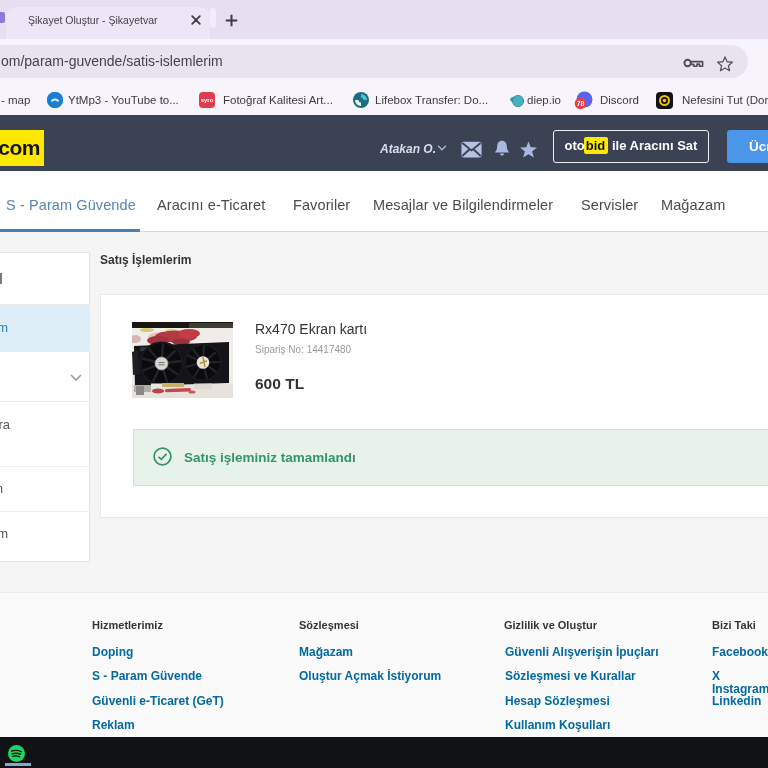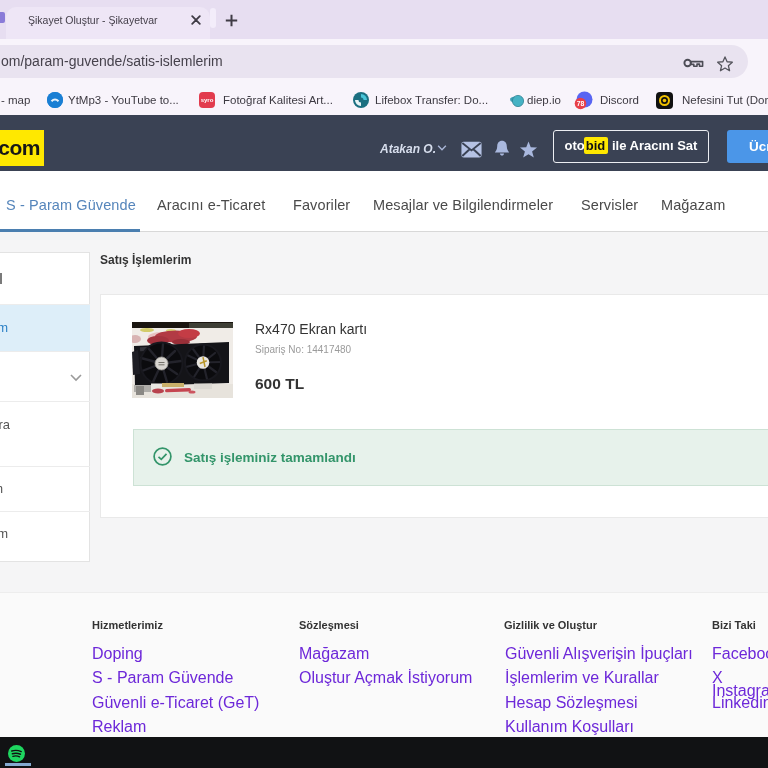--- a/index.html
+++ b/index.html
@@ -36,21 +36,21 @@
 #heading { left:100px; top:253px; font-size:12px; font-weight:bold; color:#333; }
 #card { left:100px; top:294px; width:690px; height:224px; background:#fff; border:1px solid #e9e9e9; }
 #ptitle { left:255px; top:321px; font-size:14px; color:#333; }
 #porder { left:255px; top:344px; font-size:10px; color:#9b9b9b; }
 #pprice { left:255px; top:375px; font-size:15.5px; font-weight:bold; color:#333; }
 #alert { left:133px; top:429px; width:660px; height:57px; background:#e7f2eb; border:1px solid #cde2d5; }
 #alerttext { left:184px; top:450px; font-size:13.5px; font-weight:bold; color:#33956a; }
 
 #footer { left:0; top:592px; width:768px; height:146px; background:#fafafa; border-top:1px solid #ededed; }
 .fhead { position:absolute; top:619px; font-size:11px; font-weight:bold; color:#333; }
-.flink { position:absolute; font-size:16px; color:#6d28d9; }
+.flink { position:absolute; font-size:12px; color:#0369a1;font-weight:bold; }
 
 #taskbar { left:0; top:737px; width:768px; height:31px; background:#111214; }
 #spotind { left:5px; top:763px; width:26px; height:3px; background:#85aad1; }
 </style>
 </head>
 <body>
 
 <div class="abs" id="tabstrip"></div>
 <div class="abs" id="tab"></div>
 <div class="abs" id="tabfav"></div>
@@ -208,21 +208,21 @@
 <div class="fhead" style="left:92px">Hizmetlerimiz</div>
 <div class="flink" style="left:92px;top:645px">Doping</div>
 <div class="flink" style="left:92px;top:669px">S - Param Güvende</div>
 <div class="flink" style="left:92px;top:694px">Güvenli e-Ticaret (GeT)</div>
 <div class="flink" style="left:92px;top:718px">Reklam</div>
 <div class="fhead" style="left:299px">Sözleşmesi</div>
 <div class="flink" style="left:299px;top:645px">Mağazam</div>
 <div class="flink" style="left:299px;top:669px">Oluştur Açmak İstiyorum</div>
 <div class="fhead" style="left:504px">Gizlilik ve Oluştur</div>
 <div class="flink" style="left:505px;top:645px">Güvenli Alışverişin İpuçları</div>
-<div class="flink" style="left:505px;top:669px">İşlemlerim ve Kurallar</div>
+<div class="flink" style="left:505px;top:669px">Sözleşmesi ve Kurallar</div>
 <div class="flink" style="left:505px;top:694px">Hesap Sözleşmesi</div>
 <div class="flink" style="left:505px;top:718px">Kullanım Koşulları</div>
 <div class="fhead" style="left:712px">Bizi Taki</div>
 <div class="flink" style="left:712px;top:645px">Facebook</div>
 <div class="flink" style="left:712px;top:669px">X</div>
 <div class="flink" style="left:712px;top:694px">Linkedin</div>
 <div class="flink" style="left:712px;top:682px">Instagram</div>
 
 <div class="abs" id="taskbar"></div>
 <svg class="abs" style="left:8px;top:745px" width="17" height="17" viewBox="0 0 18 18">

